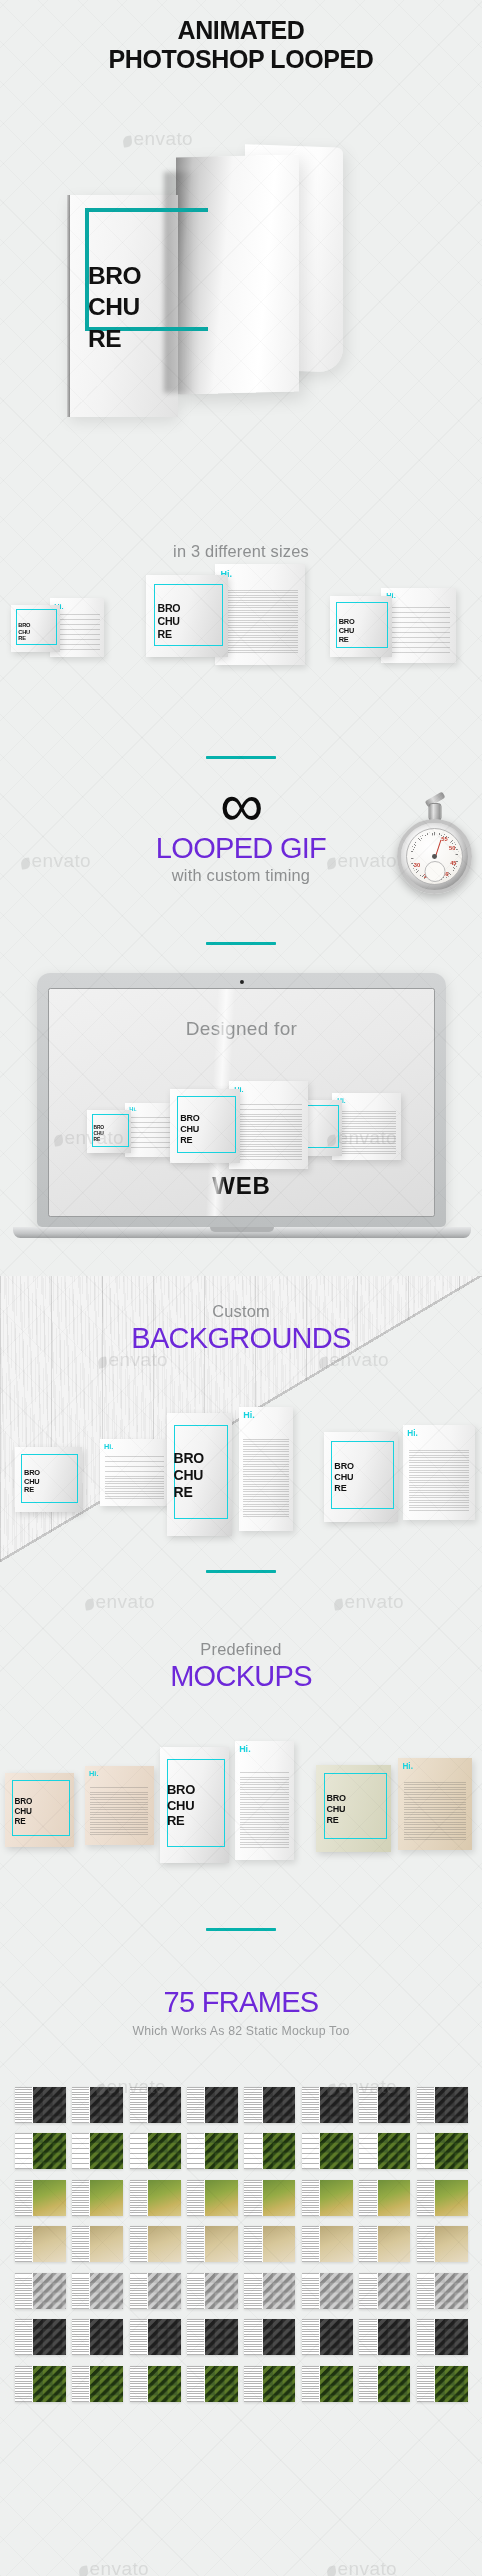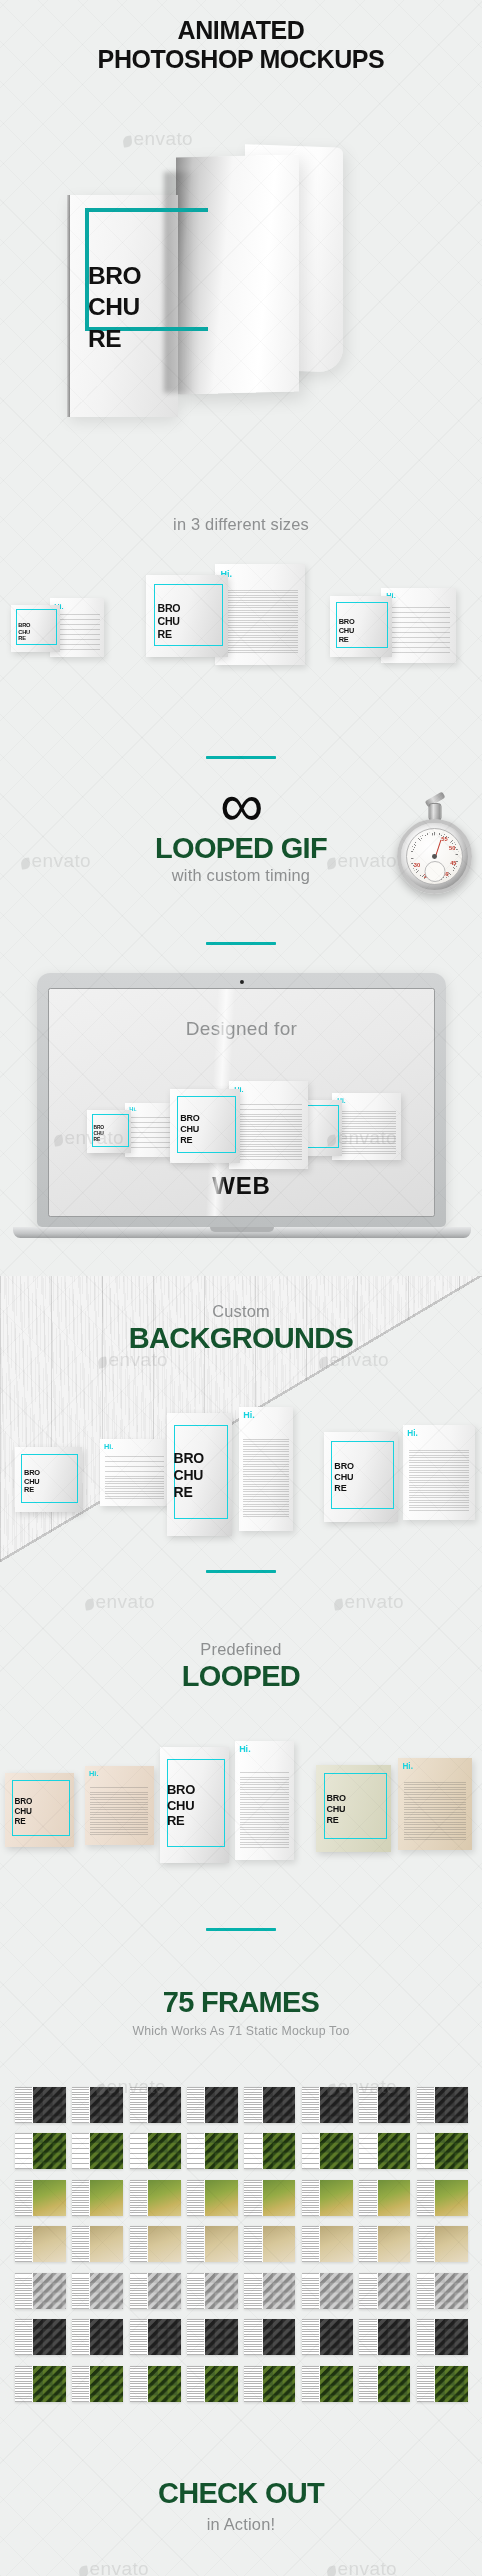--- a/index.html
+++ b/index.html
@@ -48,21 +48,21 @@
   }
   
   .sec { position: absolute; left: 0; width: 482px; }
   .center { text-align: center; }
 
   .h-big {
     font-size: 25px; font-weight: 700; color: #111;
     letter-spacing: -0.4px; line-height: 1.16;
   }
   .h-huge {
-    font-size: 29px; font-weight: 700; color: #14532d;
+    font-size: 29px; font-weight: 400; color: #6d28d9;
     letter-spacing: -0.7px; line-height: 1.1;
   }
   .h-thin {
     font-size: 16.4px; font-weight: 300; color: #8d8f90;
     letter-spacing: 0.2px;
   }
   .h-thin-sm {
     font-size: 12.3px; font-weight: 300; color: #9a9c9d; letter-spacing: 0.2px;
   }
   .divider {
@@ -309,38 +309,38 @@
     background-size: 9.8px 9.8px;
   }
 </style>
 </head>
 <body>
 
 <div id="page">
 
   <div class="sec center" style="top:16.4px;">
     <div class="h-big">ANIMATED</div>
-    <div class="h-big">PHOTOSHOP MOCKUPS</div>
+    <div class="h-big">PHOTOSHOP LOOPED</div>
   </div>
 
   <div class="hero-wrap">
     <div class="hero-curl"></div>
     <div class="hero-right"></div>
     <div class="hero-spine"></div>
     <div class="hero-left"></div>
     <div class="hero-shadow"></div>
     <div class="hero-frame"></div>
     <div class="hero-text">
       <div>BRO</div>
       <div>CHU</div>
       <div>RE</div>
     </div>
   </div>
 
-  <div class="sec center" style="top:515px;">
+  <div class="sec center" style="top:542px;">
     <div class="h-thin">in 3 different sizes</div>
   </div>
 
   <div class="bset" style="left:11.4px; top:595px; width:98px; height:64px; z-index:3;">
     <div class="bpage" style="left:39px; top:3.3px; width:54px; height:59px;">
       <div class="bhi" style="left:7%; top:6%;">Hi.</div>
       <div class="btext"></div>
     </div>
     <div class="bcover" style="left:0; top:9.8px; width:49px; height:47px;">
       <div class="bframe"></div>
@@ -526,21 +526,21 @@
         <div>RE</div>
       </div>
     </div>
   </div>
 
   <div class="sec center" style="top:1570px;">
     <div class="divider"></div>
   </div>
   <div class="sec center" style="top:1640px;">
     <div class="h-thin">Predefined</div>
-    <div class="h-huge" style="margin-top:1.6px;">LOOPED</div>
+    <div class="h-huge" style="margin-top:1.6px;">MOCKUPS</div>
   </div>
 
   <div class="bset" style="left:4.9px; top:1766px; width:147px; height:82px; z-index:5;">
     <div class="bpage tint-warm" style="left:80px; top:0; width:69px; height:79px;">
       <div class="bhi" style="left:6%; top:4%; font-size:7.4px;">Hi.</div>
       <div class="btext"></div>
     </div>
     <div class="bcover tint-warm" style="left:0; top:6.5px; width:69px; height:74px;">
       <div class="bframe"></div>
       <div class="blabel" style="font-size:8.2px; top:33%;">
@@ -579,21 +579,21 @@
         <div>RE</div>
       </div>
     </div>
   </div>
 
   <div class="sec center" style="top:1928px;">
     <div class="divider"></div>
   </div>
   <div class="sec center" style="top:1987px;">
     <div class="h-huge">75 FRAMES</div>
-    <div class="h-thin-sm" style="margin-top:4.9px;">Which Works As 71 Static Mockup Too</div>
+    <div class="h-thin-sm" style="margin-top:4.9px;">Which Works As 82 Static Mockup Too</div>
   </div>
 
   <div class="grid" id="frames-grid">
       <div class="thumb k-dark">
         <div class="t-l"></div>
         <div class="t-r"></div>
       </div>
       <div class="thumb k-dark">
         <div class="t-l"></div>
         <div class="t-r"></div>
@@ -809,24 +809,20 @@
       <div class="thumb k-green">
         <div class="t-l"></div>
         <div class="t-r"></div>
       </div>
       <div class="thumb k-green">
         <div class="t-l"></div>
         <div class="t-r"></div>
       </div>
     </div>
 
-  <div class="sec center" style="top:2478px;">
-    <div class="h-huge">CHECK OUT</div>
-    <div class="h-thin" style="margin-top:4.9px;">in Action!</div>
-  </div>
 
   <div class="wm-pattern"></div>
   <div class="envato-wm" style="left:123px; top:128px;"><span class="leaf"></span><span>envato</span></div>
   <div class="envato-wm" style="left:21px; top:850px;"><span class="leaf"></span><span>envato</span></div>
   <div class="envato-wm" style="left:327px; top:850px;"><span class="leaf"></span><span>envato</span></div>
   <div class="envato-wm" style="left:54px; top:1127px;"><span class="leaf"></span><span>envato</span></div>
   <div class="envato-wm" style="left:327px; top:1127px;"><span class="leaf"></span><span>envato</span></div>
   <div class="envato-wm" style="left:98px; top:1349px;"><span class="leaf"></span><span>envato</span></div>
   <div class="envato-wm" style="left:319px; top:1349px;"><span class="leaf"></span><span>envato</span></div>
   <div class="envato-wm" style="left:85px; top:1591px;"><span class="leaf"></span><span>envato</span></div>

